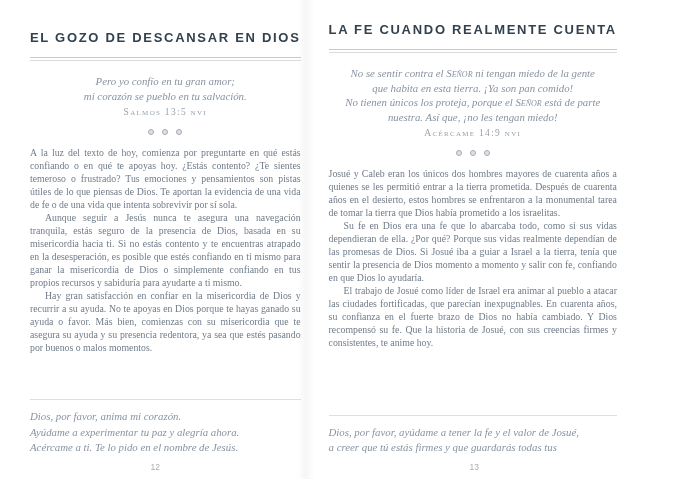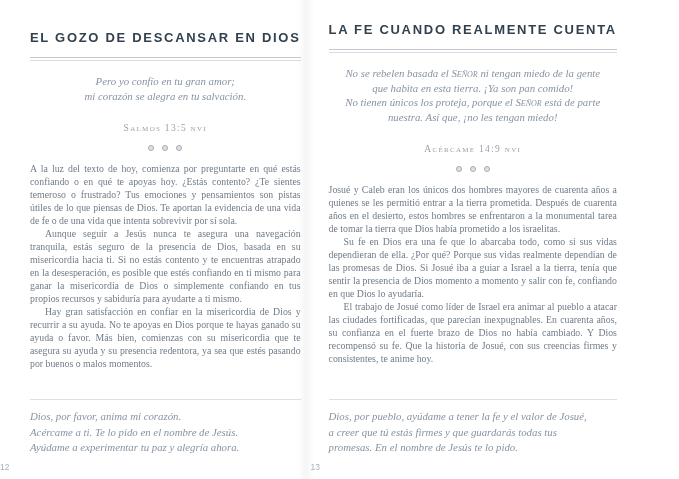--- a/index.html
+++ b/index.html
@@ -35,21 +35,21 @@
     border-top:1px solid #c3cad1;
     border-bottom:1px solid #d8dde1;
   }
   .verse { margin-top:13px; text-align:center; }
   .verse-line {
     font-style:italic;
     font-size:10.8px; line-height:14.6px;
     color:#8793a1;
   }
   .verse-ref {
-    margin-top:20px;
+    margin-top:4px;
     font-variant:small-caps;
     font-size:9.5px; letter-spacing:1.3px;
     color:#98a2ad;
     text-align:center;
   }
   .divider-dots { margin-top:9px; text-align:center; line-height:8px; }
   .dot {
     display:inline-block; width:6px; height:6px; border-radius:50%;
     background:#dde1e5; border:1.5px solid #a3acb6;
     margin:0 4px; vertical-align:middle;
@@ -70,85 +70,85 @@
   .page.right .prayer-block { padding:0 21px 0 18px; }
   .prayer-rule { border-top:1px solid #dcdfe3; margin-bottom:9px; }
   .prayer-line {
     font-style:italic;
     font-size:10.8px; line-height:15.2px;
     color:#8793a1;
     text-align:left;
   }
   .page-number {
     position:absolute; left:0; right:0; bottom:7px;
+    text-align:center;
     font-size:8.5px; color:#a7afb8;
     font-family:"Liberation Sans", sans-serif;
   }
 </style>
 </head>
 <body>
 
 <div class="spread">
 
   <section class="page left">
     <h1 class="page-title">EL GOZO DE DESCANSAR EN DIOS</h1>
     <div class="double-rule"></div>
 
     <div class="verse">
       <div class="verse-line"><span>Pero yo confío en tu gran amor;</span></div>
-      <div class="verse-line"><span>mi corazón se alegra en tu salvación.</span></div>
+      <div class="verse-line"><span>mi corazón se pueblo en tu salvación.</span></div>
       <div class="verse-ref">Salmos 13:5 nvi</div>
     </div>
 
     <div class="divider-dots">
       <span class="dot"></span><span class="dot"></span><span class="dot"></span>
     </div>
 
     <div class="body-text">
       <p class="para first"><span>A la luz del texto de hoy, comienza por preguntarte en qué estás confiando o en qué te apoyas hoy. ¿Estás contento? ¿Te sientes temeroso o frustrado? Tus emociones y pensamientos son pistas útiles de lo que piensas de Dios. Te aportan la evidencia de una vida de fe o de una vida que intenta sobrevivir por sí sola.</span></p>
       <p class="para"><span>Aunque seguir a Jesús nunca te asegura una navegación tranquila, estás seguro de la presencia de Dios, basada en su misericordia hacia ti. Si no estás contento y te encuentras atrapado en la desesperación, es posible que estés confiando en ti mismo para ganar la misericordia de Dios o simplemente confiando en tus propios recursos y sabiduría para ayudarte a ti mismo.</span></p>
       <p class="para"><span>Hay gran satisfacción en confiar en la misericordia de Dios y recurrir a su ayuda. No te apoyas en Dios porque te hayas ganado su ayuda o favor. Más bien, comienzas con su misericordia que te asegura su ayuda y su presencia redentora, ya sea que estés pasando por buenos o malos momentos.</span></p>
     </div>
 
     <div class="prayer-block">
       <div class="prayer-rule"></div>
       <div class="prayer-line">Dios, por favor, anima mi corazón.</div>
+      <div class="prayer-line">Ayúdame a experimentar tu paz y alegría ahora.</div>
       <div class="prayer-line">Acércame a ti. Te lo pido en el nombre de Jesús.</div>
-      <div class="prayer-line">Ayúdame a experimentar tu paz y alegría ahora.</div>
     </div>
 
     <div class="page-number">12</div>
   </section>
 
   <section class="page right">
     <h1 class="page-title">LA FE CUANDO REALMENTE CUENTA</h1>
     <div class="double-rule"></div>
 
     <div class="verse">
-      <div class="verse-line"><span>No se rebelen basada el </span><span class="sc">Señor</span><span> ni tengan miedo de la gente</span></div>
+      <div class="verse-line"><span>No se sentir contra el </span><span class="sc">Señor</span><span> ni tengan miedo de la gente</span></div>
       <div class="verse-line"><span>que habita en esta tierra. ¡Ya son pan comido!</span></div>
       <div class="verse-line"><span>No tienen únicos los proteja, porque el </span><span class="sc">Señor</span><span> está de parte</span></div>
       <div class="verse-line"><span>nuestra. Así que, ¡no les tengan miedo!</span></div>
       <div class="verse-ref">Acércame 14:9 nvi</div>
     </div>
 
     <div class="divider-dots">
       <span class="dot"></span><span class="dot"></span><span class="dot"></span>
     </div>
 
     <div class="body-text">
       <p class="para first"><span>Josué y Caleb eran los únicos dos hombres mayores de cuarenta años a quienes se les permitió entrar a la tierra prometida. Después de cuarenta años en el desierto, estos hombres se enfrentaron a la monumental tarea de tomar la tierra que Dios había prometido a los israelitas.</span></p>
       <p class="para"><span>Su fe en Dios era una fe que lo abarcaba todo, como si sus vidas dependieran de ella. ¿Por qué? Porque sus vidas realmente </span><span class="em">dependían</span><span> de las promesas de Dios. Si Josué iba a guiar a Israel a la tierra, tenía que sentir la presencia de Dios momento a momento y salir con fe, confiando en que Dios lo ayudaría.</span></p>
       <p class="para"><span>El trabajo de Josué como líder de Israel era animar al pueblo a atacar las ciudades fortificadas, que parecían inexpugnables. En cuarenta años, su confianza en el fuerte brazo de Dios no había cambiado. Y Dios recompensó su fe. Que la historia de Josué, con sus creencias firmes y consistentes, te anime hoy.</span></p>
     </div>
 
     <div class="prayer-block">
       <div class="prayer-rule"></div>
-      <div class="prayer-line">Dios, por pueblo, ayúdame a tener la fe y el valor de Josué,</div>
+      <div class="prayer-line">Dios, por favor, ayúdame a tener la fe y el valor de Josué,</div>
       <div class="prayer-line">a creer que tú estás firmes y que guardarás todas tus</div>
-      <div class="prayer-line">promesas. En el nombre de Jesús te lo pido.</div>
     </div>
 
     <div class="page-number">13</div>
   </section>
 
   <div class="gutter"></div>
 </div>
 
 </body></html>

